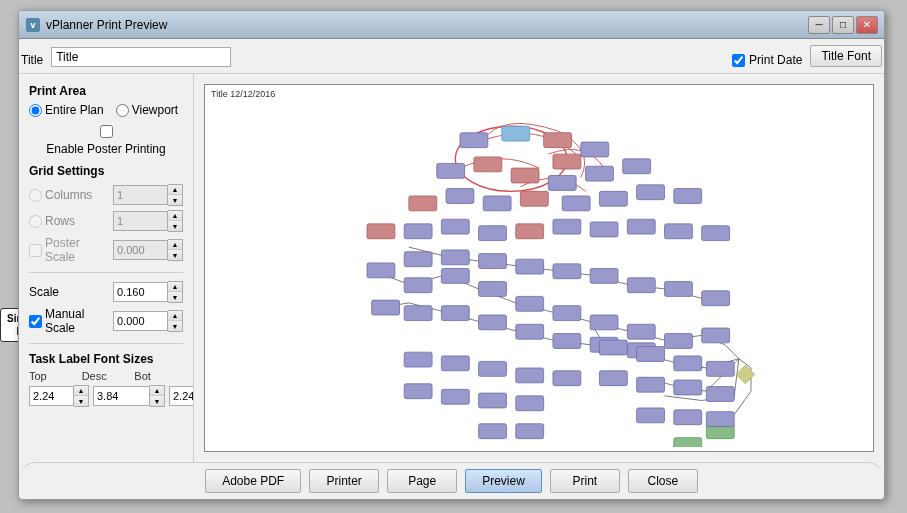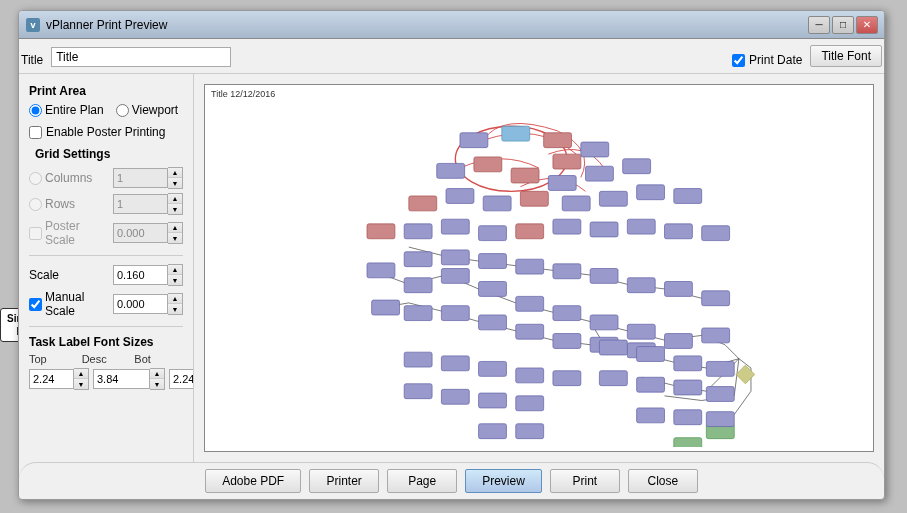--- a/index.html
+++ b/index.html
@@ -126,26 +126,26 @@
       align-items: flex-end;
       gap: 3px;
       font-size: 12px;
     }
     .checkbox-item {
       display: flex;
       align-items: center;
       gap: 4px;
       font-size: 12px;
       margin-bottom: 8px;
+      flex-direction: column;
     }
     .grid-settings-title {
       font-size: 12px;
       font-weight: bold;
       margin-bottom: 6px;
-      margin-left: 6px;
     }
     .grid-row {
       display: flex;
       align-items: center;
       margin-bottom: 4px;
       gap: 6px;
     }
     .grid-row label {
       width: 80px;
       font-size: 12px;

